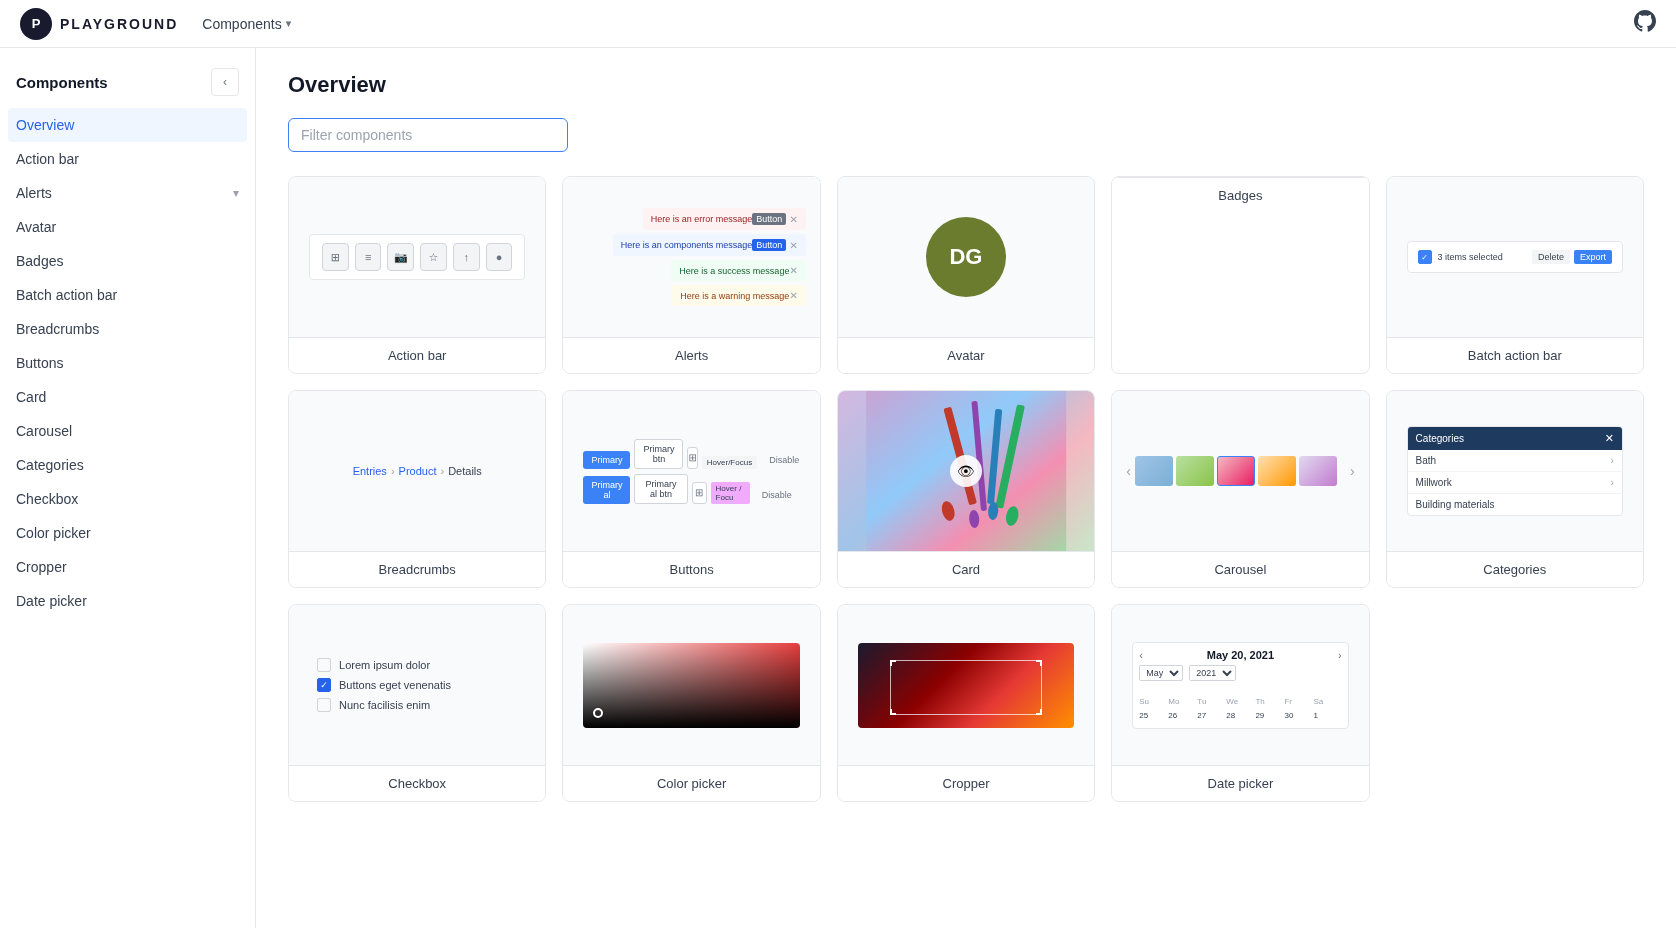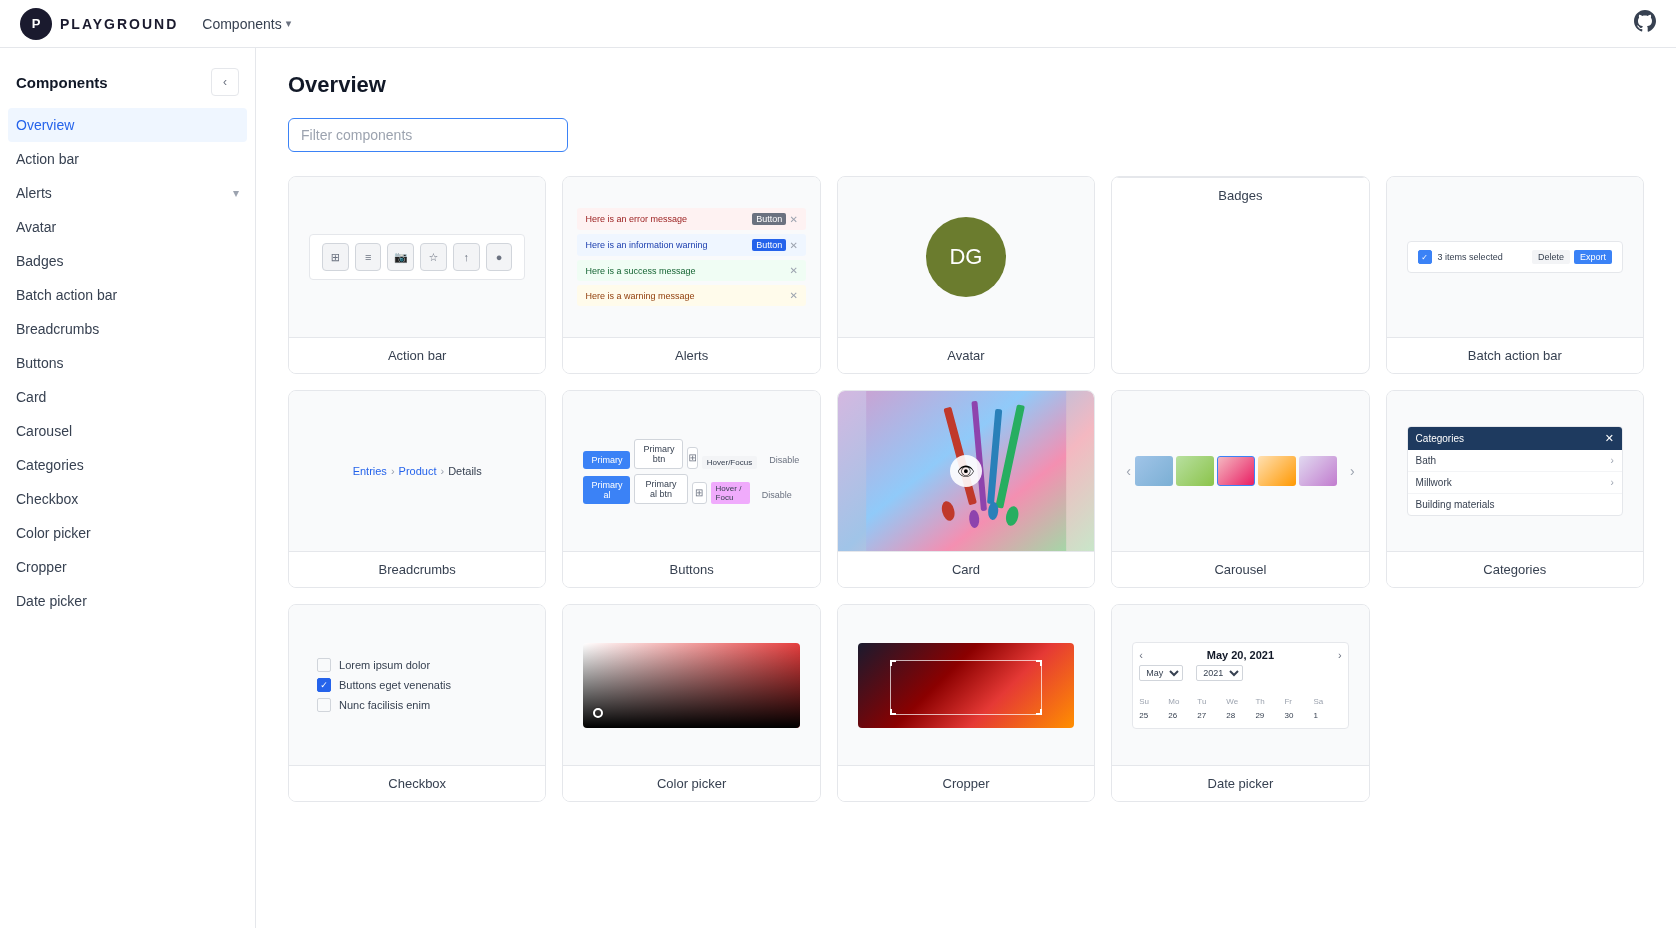--- a/index.html
+++ b/index.html
@@ -63,35 +63,35 @@
       background: #fff; border: 1px solid #e5e7eb; border-radius: 4px;
       display: flex; align-items: center; gap: 6px; padding: 8px 12px; width: 90%;
     }
     .prev-actionbar-btn {
       width: 28px; height: 28px; border: 1px solid #d1d5db; border-radius: 4px;
       background: #f3f4f6; display: flex; align-items: center; justify-content: center;
       font-size: 11px; color: #6b7280;
     }
 
     
-    .prev-alerts { display: flex; flex-direction: column; gap: 4px; width: 95%; }
+    .prev-alerts { display: flex; flex-direction: column; gap: 4px; width: 95%; align-items: flex-end; }
     .prev-alert {
       display: flex; align-items: center; justify-content: space-between;
       padding: 5px 8px; border-radius: 3px; font-size: 10px;
     }
     .prev-alert.error { background: #fef2f2; color: #991b1b; }
     .prev-alert.info { background: #eff6ff; color: #1e40af; }
     .prev-alert.success { background: #f0fdf4; color: #166534; }
-    .prev-alert.warning { background: #fffbeb; color: #92400e; gap: 36px; }
+    .prev-alert.warning { background: #fffbeb; color: #92400e; }
 
     
     .prev-avatar {
       width: 80px; height: 80px; border-radius: 50%; background: #6b7c2e;
       display: flex; align-items: center; justify-content: center;
-      color: #fff; font-size: 22px; font-weight: 400;
+      color: #fff; font-size: 22px; font-weight: 700;
     }
 
     
     .prev-badges { display: flex; flex-direction: column; gap: 5px; align-items: flex-start; }
     .prev-badge {
       padding: 3px 10px; border-radius: 3px; font-size: 12px; font-weight: 500; color: #fff;
     }
     .prev-badge.blue { background: #2563eb; }
     .prev-badge.gray { background: #6b7280; }
     .prev-badge.green { background: #16a34a; }
@@ -274,21 +274,21 @@
         <div class="card-preview">
           <div class="prev-alerts">
             <div class="prev-alert error">
               <span style="font-size:9px;">Here is an error message</span>
               <div style="display:flex;align-items:center;gap:3px;">
                 <span style="font-size:9px;padding:1px 4px;background:#6b7280;color:#fff;border-radius:2px;">Button</span>
                 <span style="color:#9ca3af;font-size:10px;">✕</span>
               </div>
             </div>
             <div class="prev-alert info">
-              <span style="font-size:9px;">Here is an information warning</span>
+              <span style="font-size:9px;">Here is an components message</span>
               <div style="display:flex;align-items:center;gap:3px;">
                 <span style="font-size:9px;padding:1px 4px;background:#2563eb;color:#fff;border-radius:2px;">Button</span>
                 <span style="color:#9ca3af;font-size:10px;">✕</span>
               </div>
             </div>
             <div class="prev-alert success">
               <span style="font-size:9px;">Here is a success message</span>
               <span style="color:#9ca3af;font-size:10px;">✕</span>
             </div>
             <div class="prev-alert warning">
@@ -482,21 +482,21 @@
       </div>
 
       <div class="component-card">
         <div class="card-preview">
           <div class="prev-datepicker">
             <div class="prev-dp-header">
               <span style="font-size:11px;color:#6b7280;cursor:pointer;">‹</span>
               <span style="font-weight:600;font-size:11px;color:#111827;">May 20, 2021</span>
               <span style="font-size:11px;color:#6b7280;cursor:pointer;">›</span>
             </div>
-            <div style="display:flex;gap:13px;margin-bottom:14px;">
+            <div style="display:flex;gap:6px;margin-bottom:14px;">
               <select style="font-size:9px;border:1px solid #d1d5db;border-radius:2px;padding:1px 2px;color:#374151;background:#fff;">
                 <option>May</option>
               </select>
               <select style="font-size:9px;border:1px solid #d1d5db;border-radius:2px;padding:1px 2px;color:#374151;background:#fff;">
                 <option>2021</option>
               </select>
             </div>
             <div class="prev-dp-grid">
               <div class="prev-dp-day header">Su</div>
               <div class="prev-dp-day header">Mo</div>

